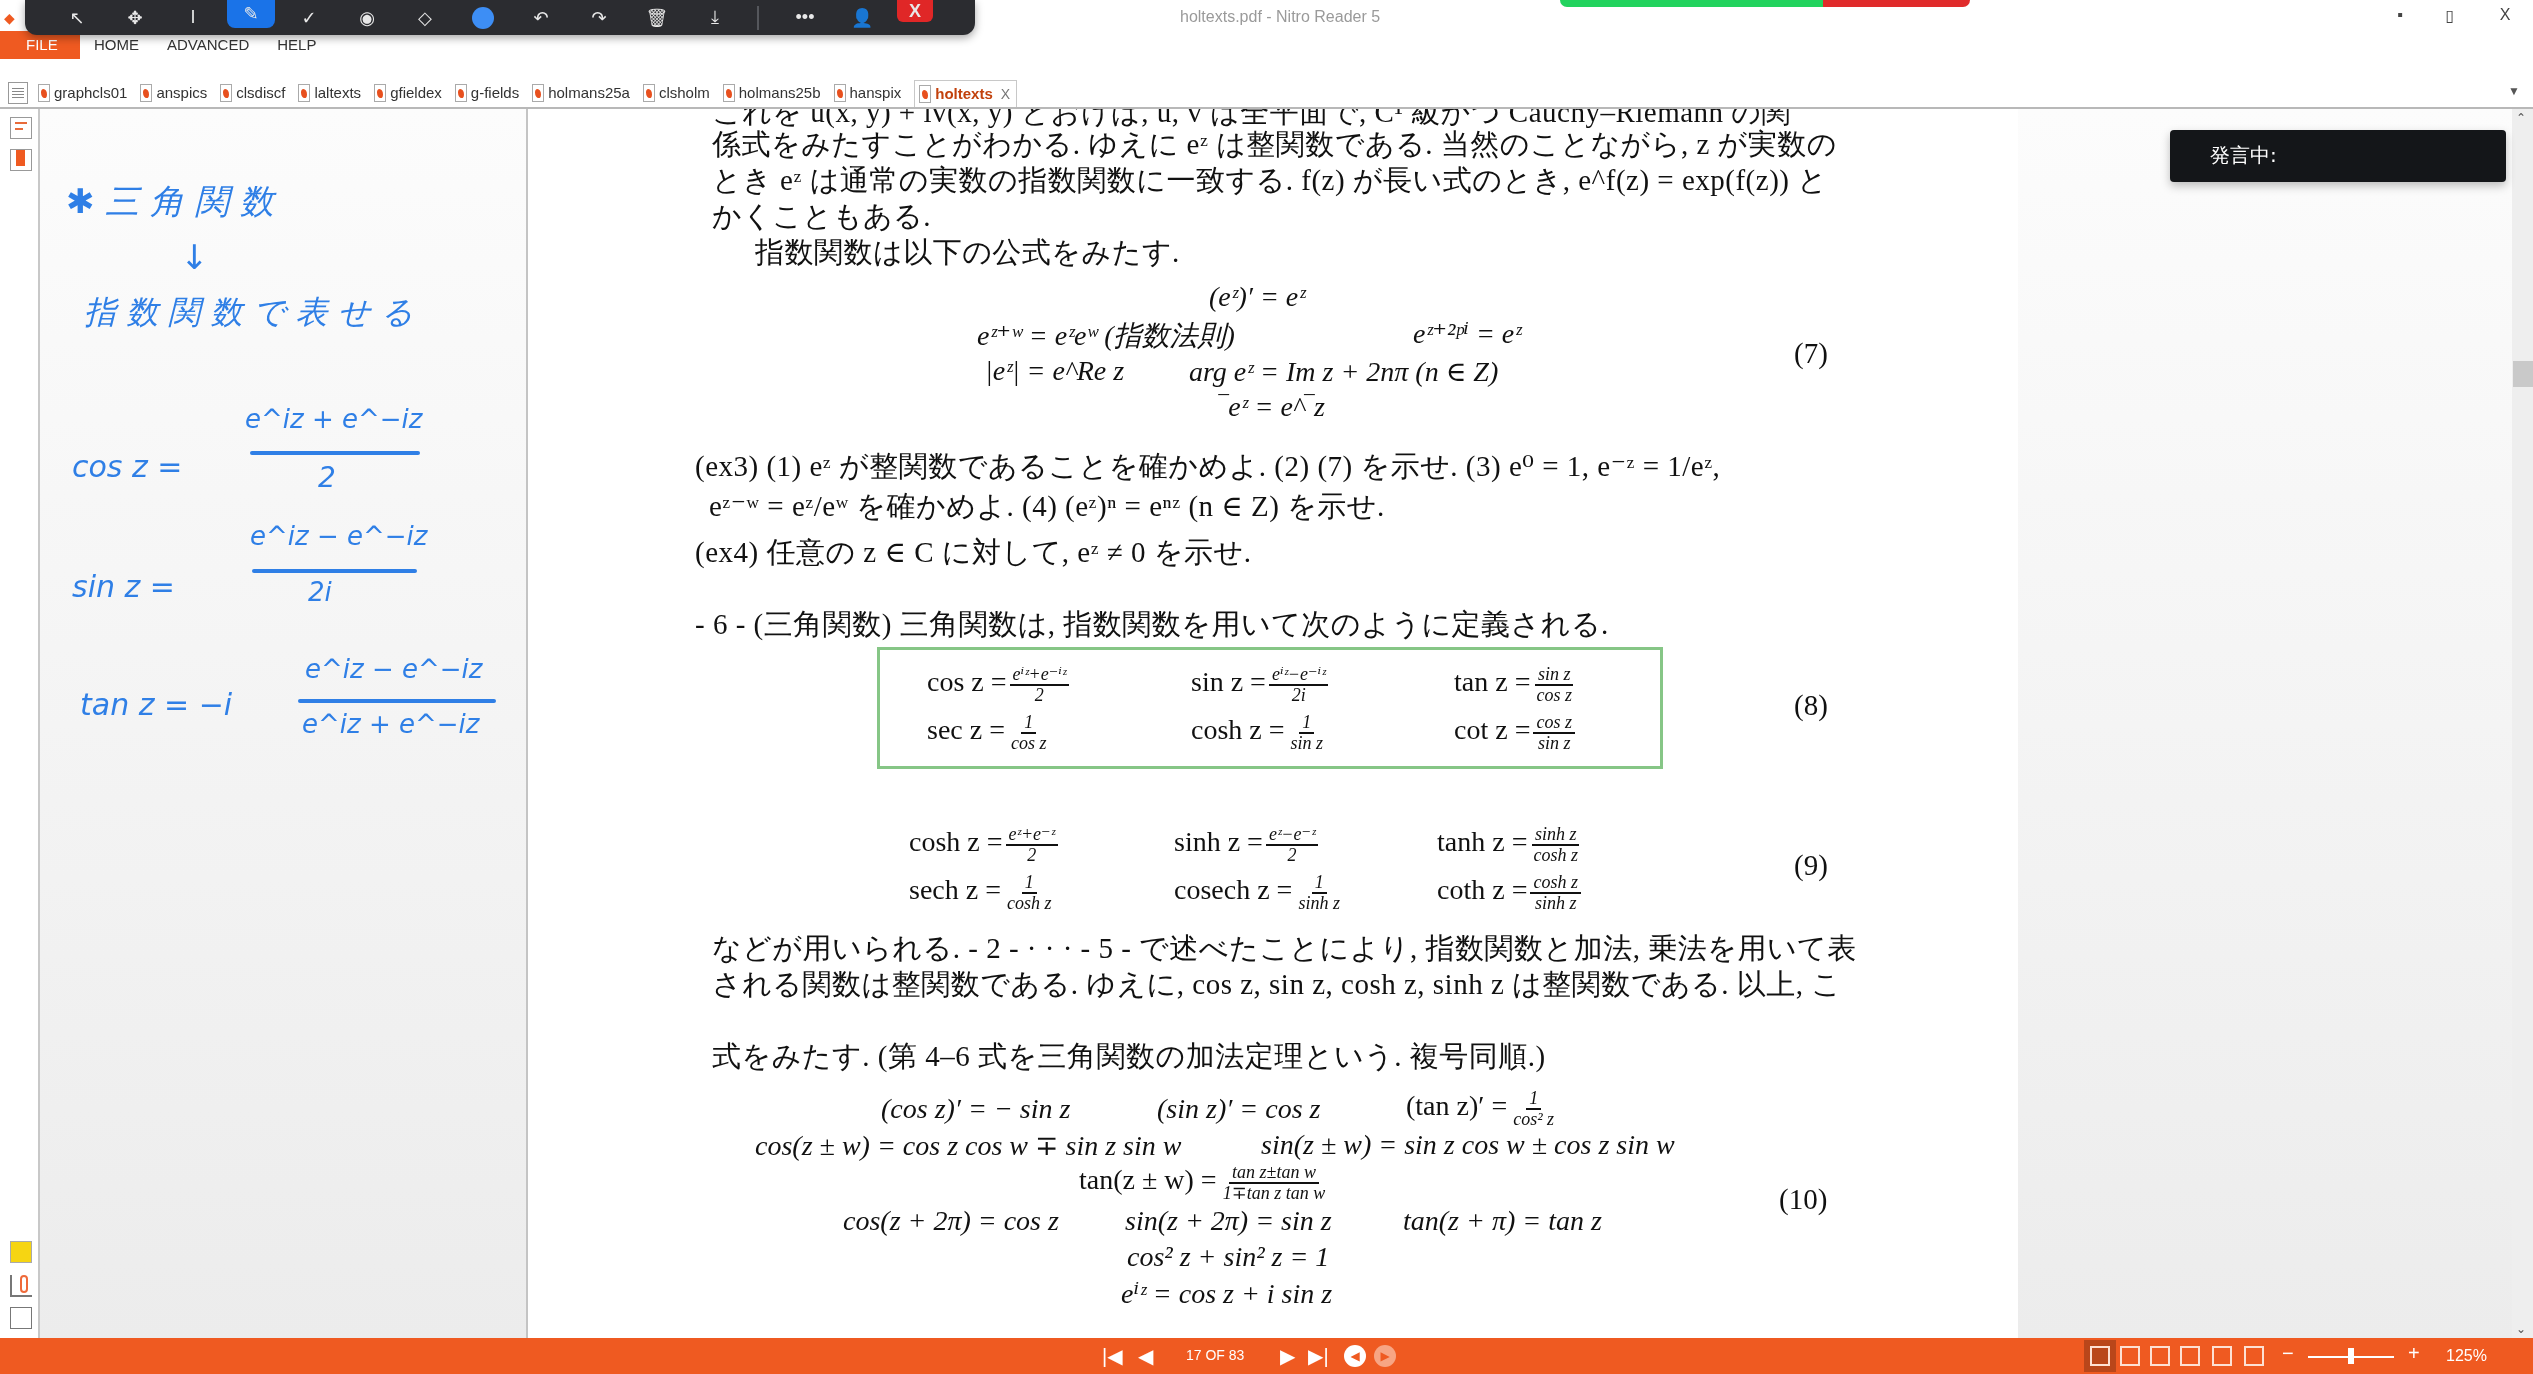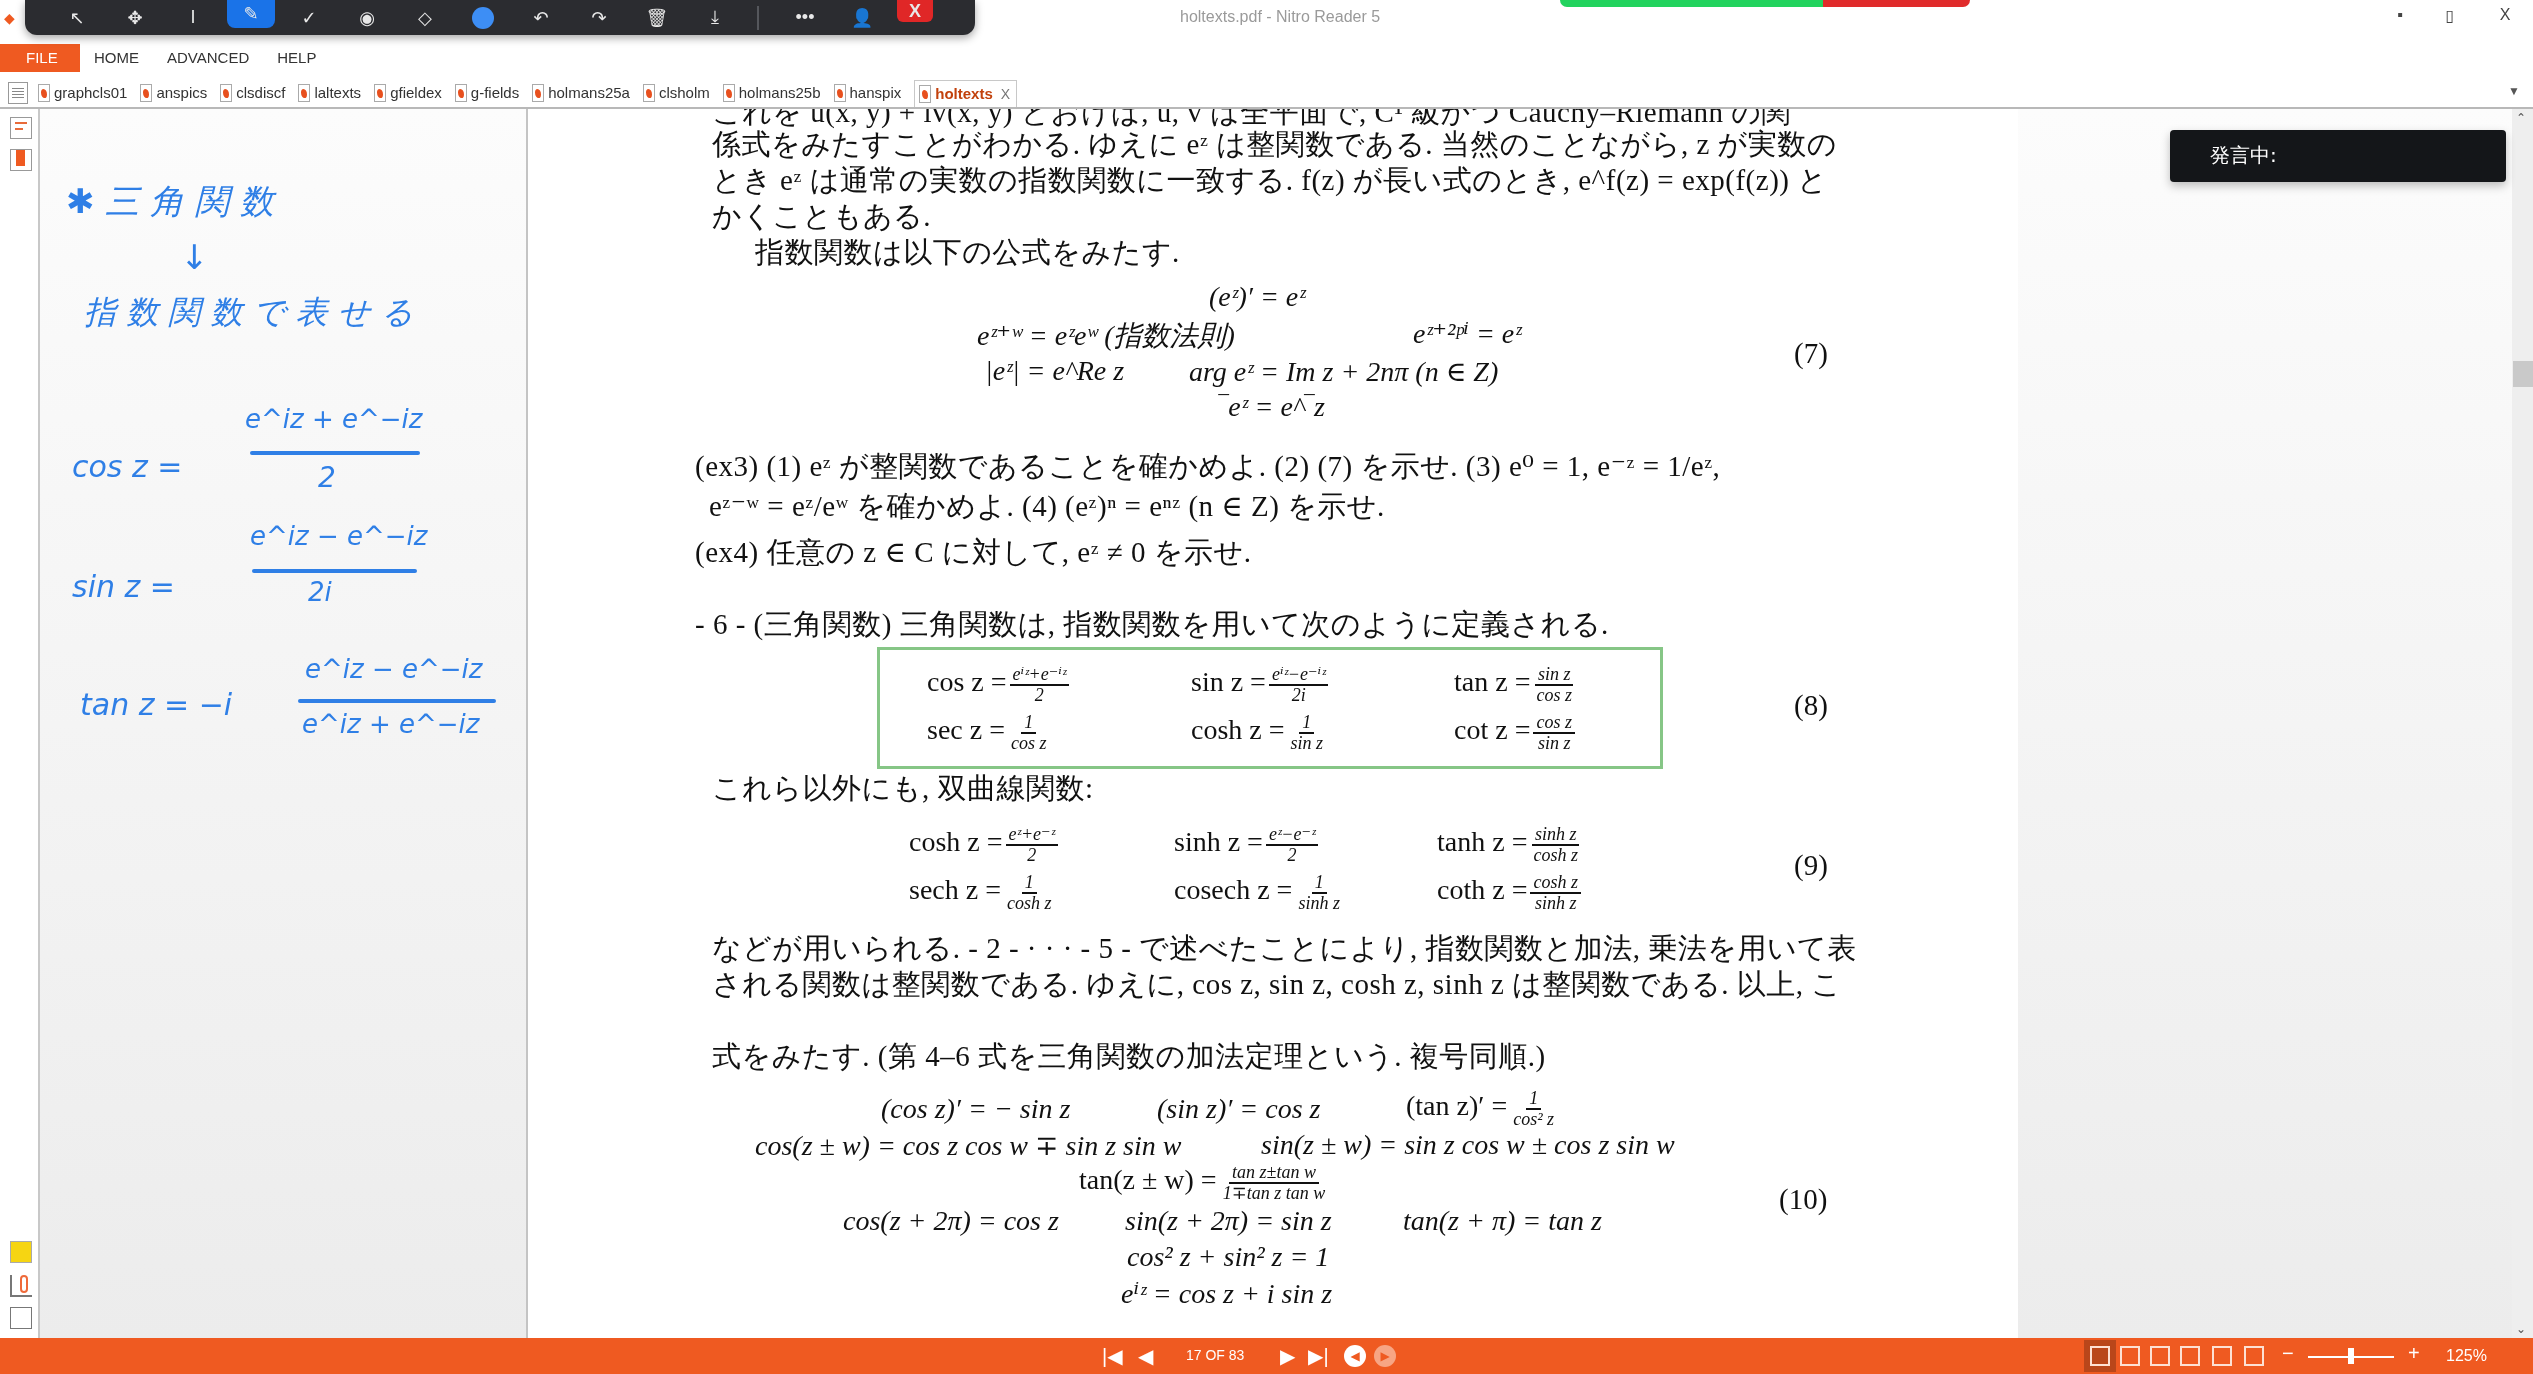--- a/index.html
+++ b/index.html
@@ -12,21 +12,21 @@
 .tb-sep{width:2px;height:24px;background:#55575c;margin:0 22px 0 8px}
 .tb-btn.close{background:#e02727;border-radius:0 0 6px 6px;width:36px;height:22px;align-self:flex-start;font-weight:bold}
 .dot-blue{width:22px;height:22px;border-radius:50%;background:#3d8ef5;display:block}
 #app-logo{left:4px;top:10px;width:12px;height:16px;color:#ef5a21;font-size:14px;font-weight:bold;z-index:10}
 #status-strip{left:1560px;top:0;width:410px;height:7px;display:flex;border-radius:0 0 8px 8px;overflow:hidden;z-index:15}
 #status-strip .g{flex:0 0 263px;background:#22d35e}
 #status-strip .r{flex:1;background:#e02b2b}
 #window-title{left:1180px;top:8px;font-size:16px;color:#9a9a9a;white-space:nowrap}
 .win-ctl{top:6px;font-size:16px;color:#444;width:30px;text-align:center;cursor:pointer}
 
-#menu-row{left:0;top:44px;height:28px;display:flex;align-items:center}
+#menu-row{left:0;top:31px;height:28px;display:flex;align-items:center}
 .menu-item{font-size:15px;color:#333;padding:0 14px;height:28px;line-height:28px;cursor:pointer}
 .menu-item.file{background:#ef5a21;color:#fff;padding:0 26px 0 26px;width:80px}
 
 #tab-row{left:0;top:78px;width:2533px;height:29px;display:flex;align-items:center}
 #tab-list-icon{width:20px;height:22px;border:1px solid #999;margin:0 10px 0 8px;display:flex;flex-direction:column;justify-content:center;align-items:center;gap:2px}
 #tab-list-icon i{display:block;width:12px;height:1px;background:#888}
 .doc-tab{display:flex;align-items:center;font-size:15px;color:#333;margin-right:13px;cursor:pointer;white-space:nowrap}
 .pdf-ic{width:12px;height:18px;border:1px solid #aaa;margin-right:4px;position:relative;background:#fff}
 .pdf-ic::after{content:"";position:absolute;left:2px;top:4px;width:6px;height:9px;background:#e8501e;border-radius:40% 60% 40% 60%}
 .doc-tab.active{border:1px solid #c8c8c8;border-bottom:none;padding:2px 6px 3px 4px;background:#fff;color:#c2410c;font-weight:bold;height:27px;margin-top:2px}
@@ -244,21 +244,20 @@
     <div class="eq" style="left:662px;top:604px"><span class="n">cosh z =</span><span class="frac">
           <span class="num">1</span>
           <span class="den">sin z</span>
         </span></div>
     <div class="eq" style="left:925px;top:604px"><span class="n">cot z =</span><span class="frac">
           <span class="num">cos z</span>
           <span class="den">sin z</span>
         </span></div>
     <div class="eqno" style="top:580px">(8)</div>
 
-    <div class="p-line" style="top:660px">これら以外にも, 双曲線関数:</div>
 
     <div class="eq" style="left:380px;top:716px"><span class="n">cosh z =</span><span class="frac">
           <span class="num">eᶻ+e⁻ᶻ</span>
           <span class="den">2</span>
         </span></div>
     <div class="eq" style="left:645px;top:716px"><span class="n">sinh z =</span><span class="frac">
           <span class="num">eᶻ−e⁻ᶻ</span>
           <span class="den">2</span>
         </span></div>
     <div class="eq" style="left:908px;top:716px"><span class="n">tanh z =</span><span class="frac">

